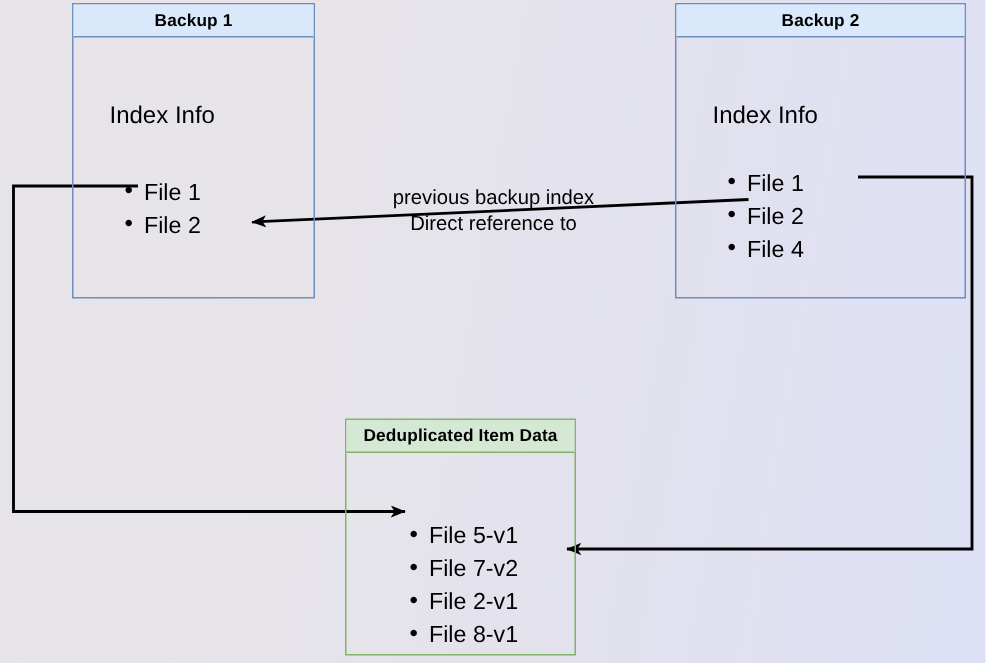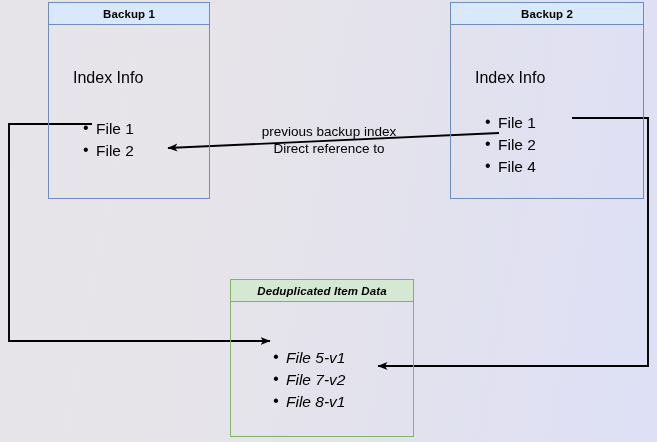--- a/index.html
+++ b/index.html
@@ -76,23 +76,22 @@
   
   #backup1 { left: 48px; top: 2px; width: 162px; height: 197px; }
   #backup1 .item-list { left: 0; top: 90px; }
 
   
   #backup2 { left: 450px; top: 2px; width: 194px; height: 197px; }
   #backup2 .item-list { left: 0; top: 84px; }
 
   
   #dedup {
-    left: 230px; top: 279px; width: 184px; height: 158px;
+    left: 230px; top: 279px; width: 154px; height: 158px;
     border-color: #82b366;
-    font-style: italic;
   }
   #dedup .box-header {
     background: #d5e8d4;
     border-bottom-color: #82b366;
   }
   #dedup .item-list {
     left: 8px;
     top: 42px;
   }
 
@@ -147,20 +146,21 @@
     </ul>
   </div>
 </div>
 
 <div class="box" id="dedup">
   <div class="box-header">Deduplicated Item Data</div>
   <div class="box-body">
     <ul class="item-list">
       <li>File 5-v1</li>
       <li>File 7-v2</li>
+      <li>File 2-v1</li>
       <li>File 8-v1</li>
     </ul>
   </div>
 </div>
 
 <div id="center-label">
   <div>previous backup index</div>
   <div>Direct reference to</div>
 </div>
 

